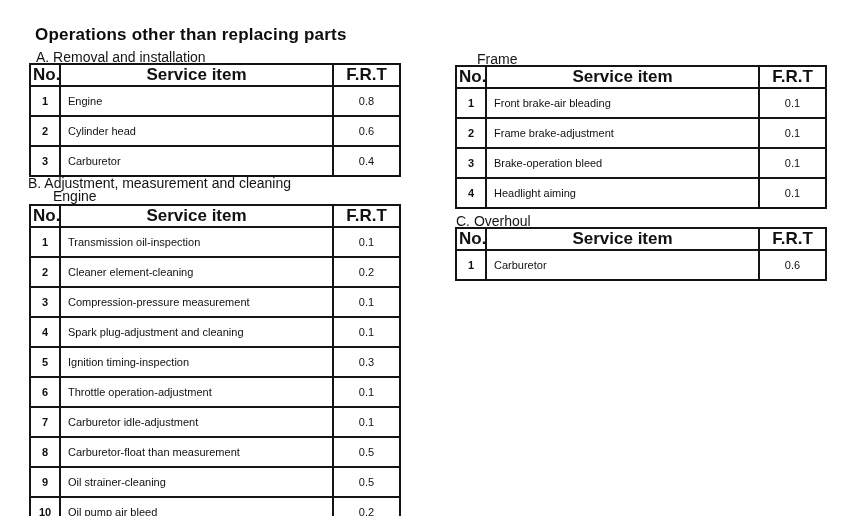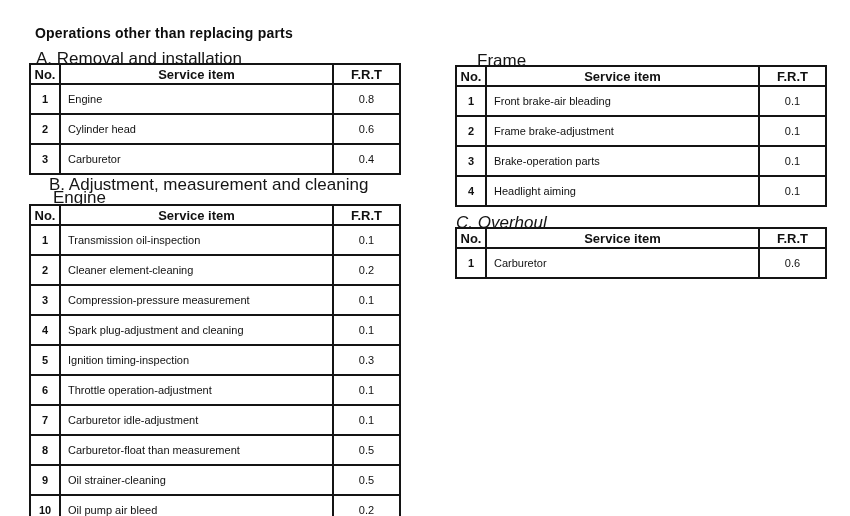--- a/index.html
+++ b/index.html
@@ -11,36 +11,36 @@
   }
   .page {
     position: relative;
     width: 850px; height: 516px;
     background: #ffffff;
     overflow: hidden;
   }
   .doc-title {
     position: absolute;
     left: 35px; top: 25px;
-    font-size: 14px;
+    font-size: 17px;
     font-weight: bold;
     letter-spacing: 0.2px;
     color: #0d0d0d;
   }
   .sec-label {
     position: absolute;
-    font-size: 17px;
+    font-size: 14px;
     color: #151515;
     white-space: nowrap;
   }
   .lbl-a      { left: 36px;  top: 49px;  }
-  .lbl-b      { left: 49px;  top: 175px; }
+  .lbl-b      { left: 28px;  top: 175px; }
   .lbl-b-sub  { left: 53px;  top: 188px; }
   .lbl-frame  { left: 477px; top: 51px;  }
-  .lbl-c      { left: 456px; top: 213px; font-style: italic; }
+  .lbl-c      { left: 456px; top: 213px; }
 
   table.frt-table {
     position: absolute;
     width: 370px;
     border-collapse: collapse;
     table-layout: fixed;
     background: #ffffff;
   }
   .tbl-a     { left: 29px;  top: 63px;  }
   .tbl-b     { left: 29px;  top: 204px; }
@@ -53,21 +53,21 @@
 
   .frt-table th, .frt-table td {
     border: 2px solid #141414;
     font-size: 11px;
     vertical-align: middle;
     overflow: hidden;
     white-space: nowrap;
   }
   .frt-table th {
     height: 20px;
-    font-size: 13px;
+    font-size: 17px;
     font-weight: bold;
     text-align: center;
     padding: 0 2px;
   }
   .frt-table td { height: 22px; }
   .frt-table td.no   { text-align: center; font-weight: bold; padding: 0; }
   .frt-table td.item { text-align: left; padding: 0 4px 0 7px; }
   .frt-table td.frt  { text-align: center; padding: 8px 2px; }
 </style>
 </head>
@@ -199,21 +199,21 @@
         <td class="item">Front brake-air bleading</td>
         <td class="frt">0.1</td>
       </tr>
       <tr>
         <td class="no">2</td>
         <td class="item">Frame brake-adjustment</td>
         <td class="frt">0.1</td>
       </tr>
       <tr>
         <td class="no">3</td>
-        <td class="item">Brake-operation parts</td>
+        <td class="item">Brake-operation bleed</td>
         <td class="frt">0.1</td>
       </tr>
       <tr>
         <td class="no">4</td>
         <td class="item">Headlight aiming</td>
         <td class="frt">0.1</td>
       </tr>
     </tbody>
   </table>
 

